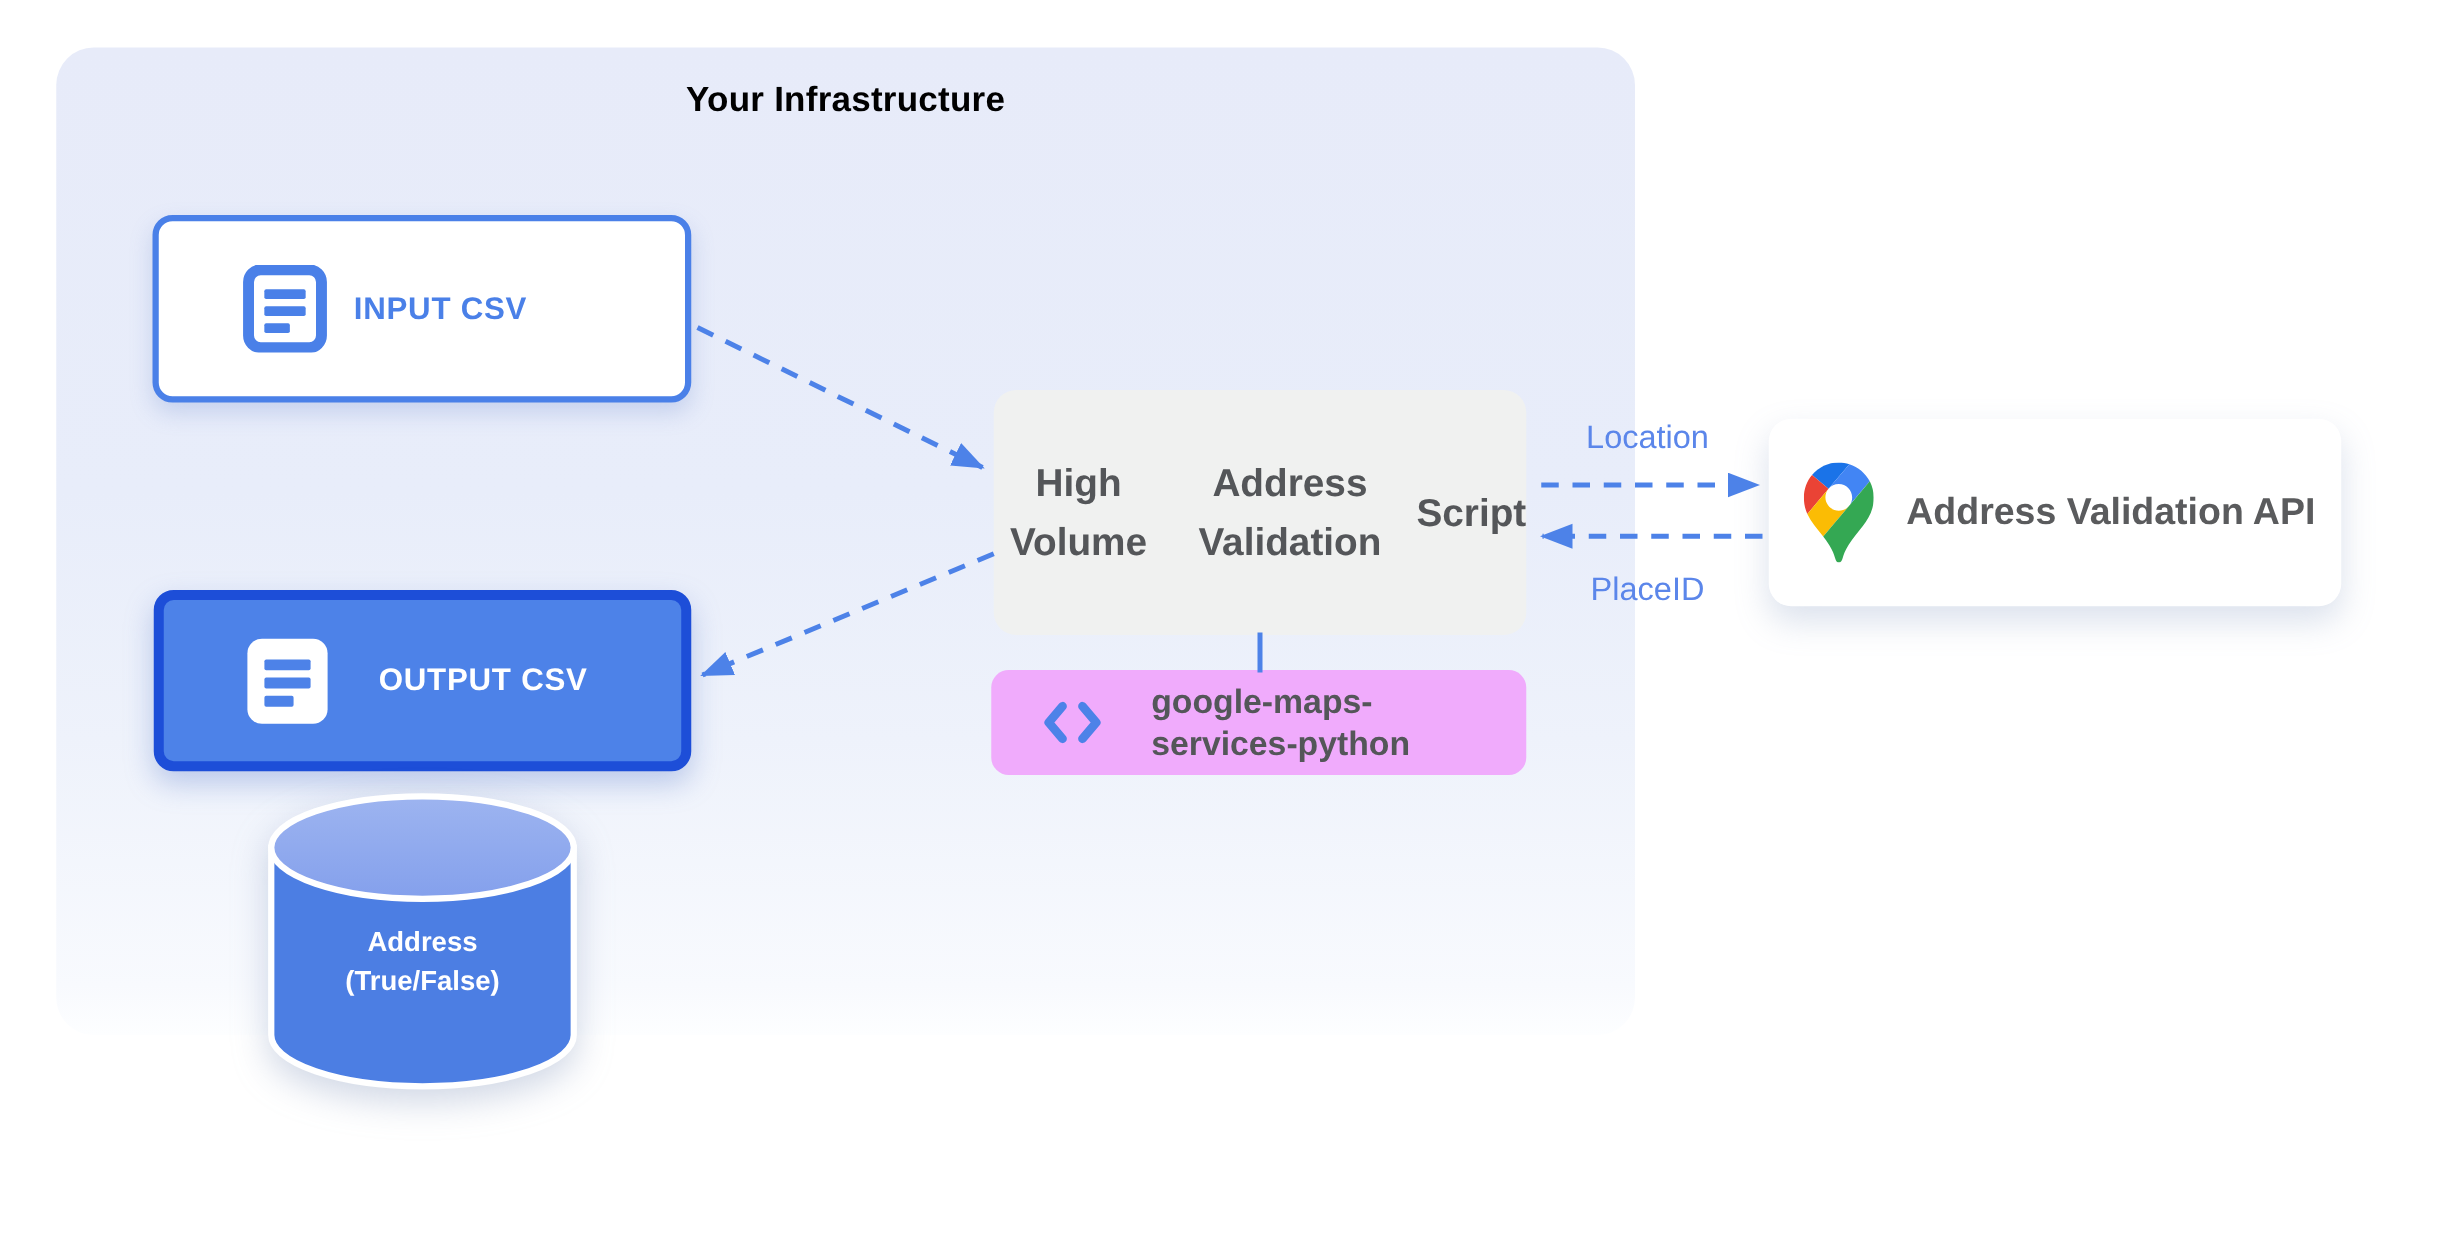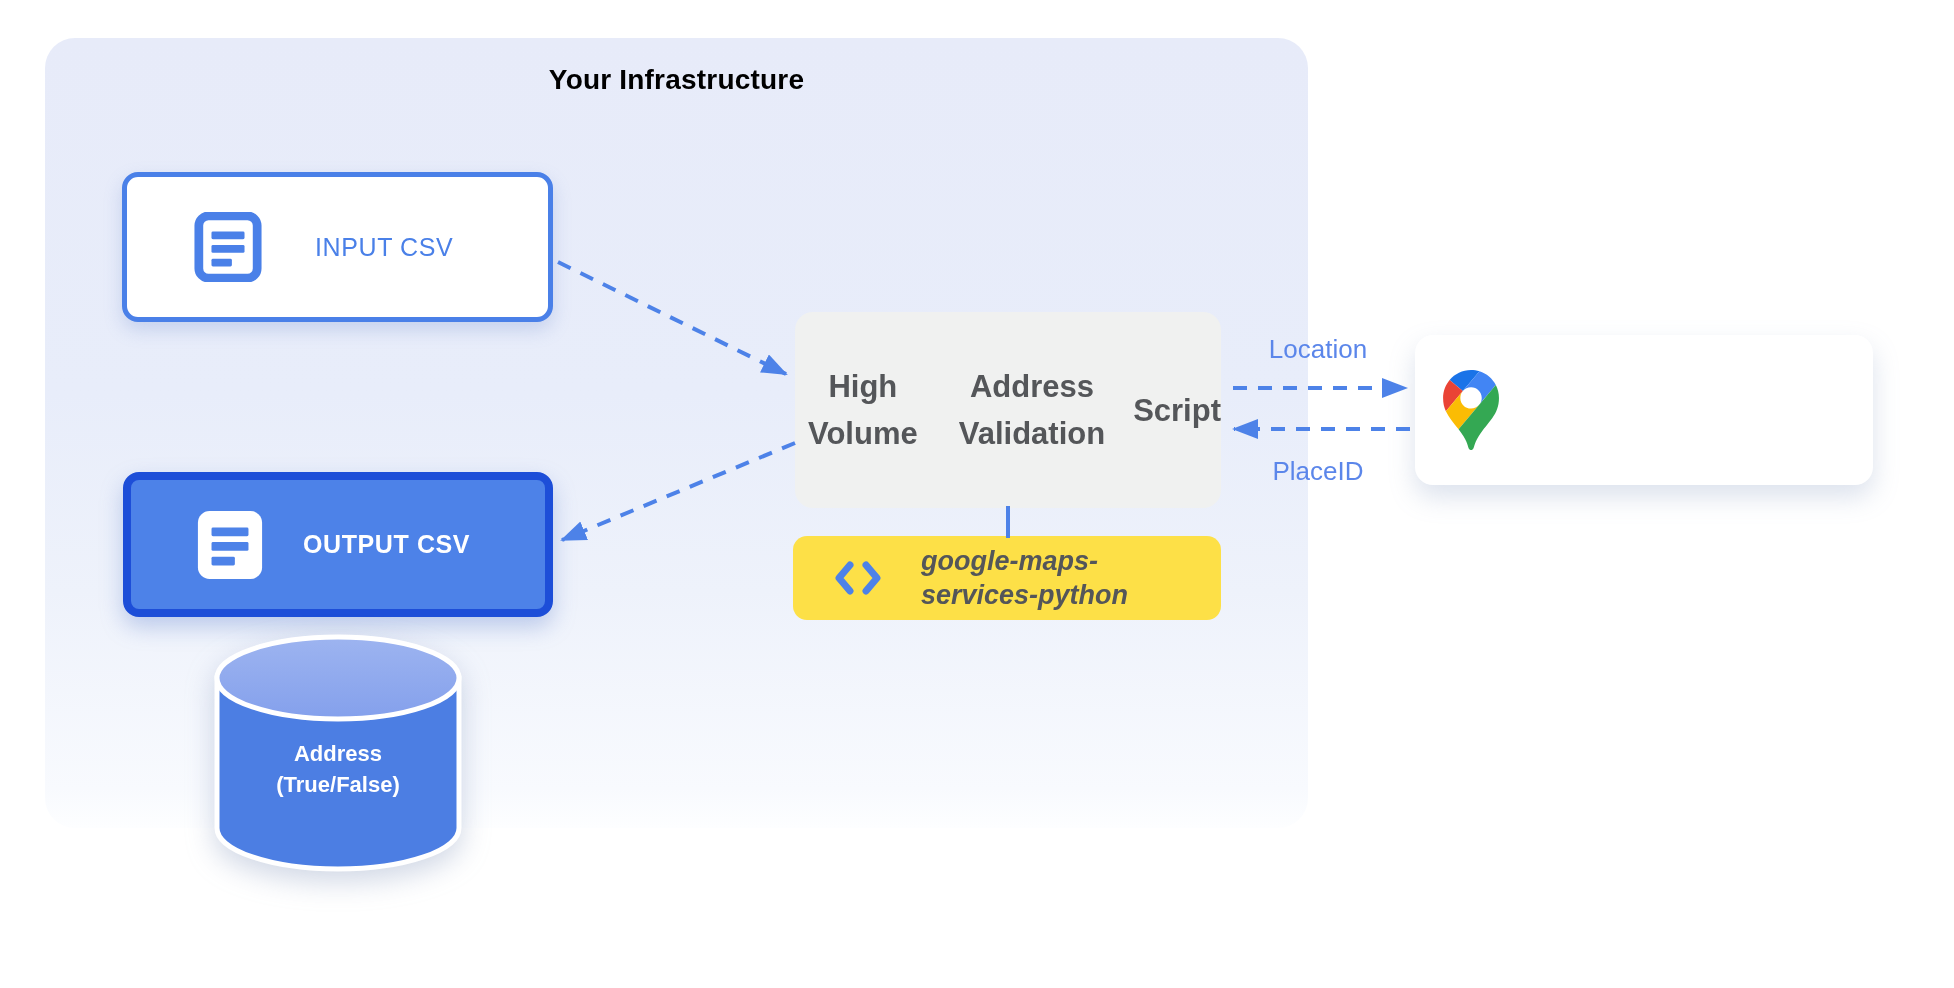--- a/index.html
+++ b/index.html
@@ -24,21 +24,21 @@
   
   .node{display:flex;align-items:center;box-sizing:border-box;}
 
   .node-input{
     left:122px;top:172px;width:431px;height:150px;
     background:#ffffff;border:5px solid #4a80e8;border-radius:16px;
     box-shadow:0 8px 18px rgba(110,140,210,.28);
     justify-content:flex-start;padding-left:66px;
   }
   .node-input .doc{width:70px;height:70px;flex:0 0 auto;}
-  .node-input .lbl{margin-left:52px;font-size:25px;font-weight:400;color:#4a80e8;letter-spacing:.6px;}
+  .node-input .lbl{margin-left:20px;font-size:25px;font-weight:700;color:#4a80e8;letter-spacing:.6px;}
 
   .node-output{
     left:123px;top:472px;width:430px;height:145px;
     background:#4d82e8;border:8px solid #1d4ed8;border-radius:16px;
     box-shadow:0 10px 22px rgba(110,140,210,.4);
     justify-content:flex-start;padding-left:64px;
   }
   .node-output .doc{width:70px;height:70px;flex:0 0 auto;}
   .node-output .lbl{margin-left:38px;font-size:25px;font-weight:700;color:#ffffff;letter-spacing:.6px;}
 
@@ -46,22 +46,22 @@
     left:795px;top:312px;width:426px;height:196px;
     background:#f0f1f0;border-radius:18px;
     flex-direction:row;justify-content:center;
   }
   .node-script .line{
     font-size:31px;font-weight:700;color:#545659;line-height:47px;text-align:center;
   }
 
   .node-lib{
     left:793px;top:536px;width:428px;height:84px;
-    background:#fde047;border-radius:14px;
-    justify-content:flex-start;padding-left:42px;font-style:italic;
+    background:#f0abfc;border-radius:14px;
+    justify-content:flex-start;padding-left:42px;
   }
   .node-lib .code-ic{width:46px;height:34px;flex:0 0 auto;}
   .node-lib .txt{margin-left:40px;}
   .node-lib .txt .line{font-size:27px;font-weight:700;color:#545659;line-height:34px;text-align:left;}
 
   .node-api{
     left:1415px;top:335px;width:458px;height:150px;
     background:#ffffff;border-radius:18px;
     box-shadow:0 12px 26px rgba(130,150,190,.28);
     justify-content:flex-start;padding-left:28px;
@@ -154,20 +154,21 @@
   <span class="pin">
     <svg viewBox="0 0 92.3 132.3" width="56" height="80">
       <path fill="#1a73e8" d="M60.2 2.2C55.8.8 51 0 46.1 0 32 0 19.3 6.4 10.8 16.5l21.8 18.3L60.2 2.2z"></path>
       <path fill="#ea4335" d="M10.8 16.5C4.1 24.5 0 34.9 0 46.1c0 8.7 1.7 15.7 4.6 22l28-33.3-21.8-18.3z"></path>
       <path fill="#4285f4" d="M46.2 28.5c9.8 0 17.7 7.9 17.7 17.7 0 4.3-1.6 8.3-4.2 11.4 0 0 13.9-16.6 27.5-32.7-5.6-10.8-15.3-19-27-22.7L32.6 34.8c3.3-3.9 8.1-6.3 13.6-6.3"></path>
       <path fill="#fbbc04" d="M46.2 63.8c-9.8 0-17.7-7.9-17.7-17.7 0-4.3 1.5-8.3 4.1-11.3l-28 33.3c4.8 10.6 12.8 19.2 21 29.9l34.1-40.5c-3.3 3.9-8.1 6.3-13.5 6.3"></path>
       <path fill="#34a853" d="M59.1 109.2c15.4-24.1 33.3-35 33.3-63 0-7.7-1.9-14.9-5.2-21.3L25.6 98c2.6 3.4 5.3 7.3 7.9 11.3 9.4 14.5 6.8 23.1 12.8 23.1s3.4-8.7 12.8-23.2"></path>
       <circle cx="46.1" cy="46.3" r="11.5" fill="#ffffff"></circle>
     </svg>
   </span>
+  <span class="lbl">Address Validation API</span>
 </div>
 
 <div class="abs edge-lbl lbl-location">Location</div>
 <div class="abs edge-lbl lbl-placeid">PlaceID</div>
 
 <svg class="abs edges" width="1954" height="988" viewBox="0 0 1954 988">
   <defs>
     <marker id="arr" markerUnits="userSpaceOnUse" markerWidth="28" markerHeight="22" refX="24" refY="10" orient="auto">
       <path d="M0,0 L26,10 L0,20 Z" fill="#4d82e8"></path>
     </marker>

